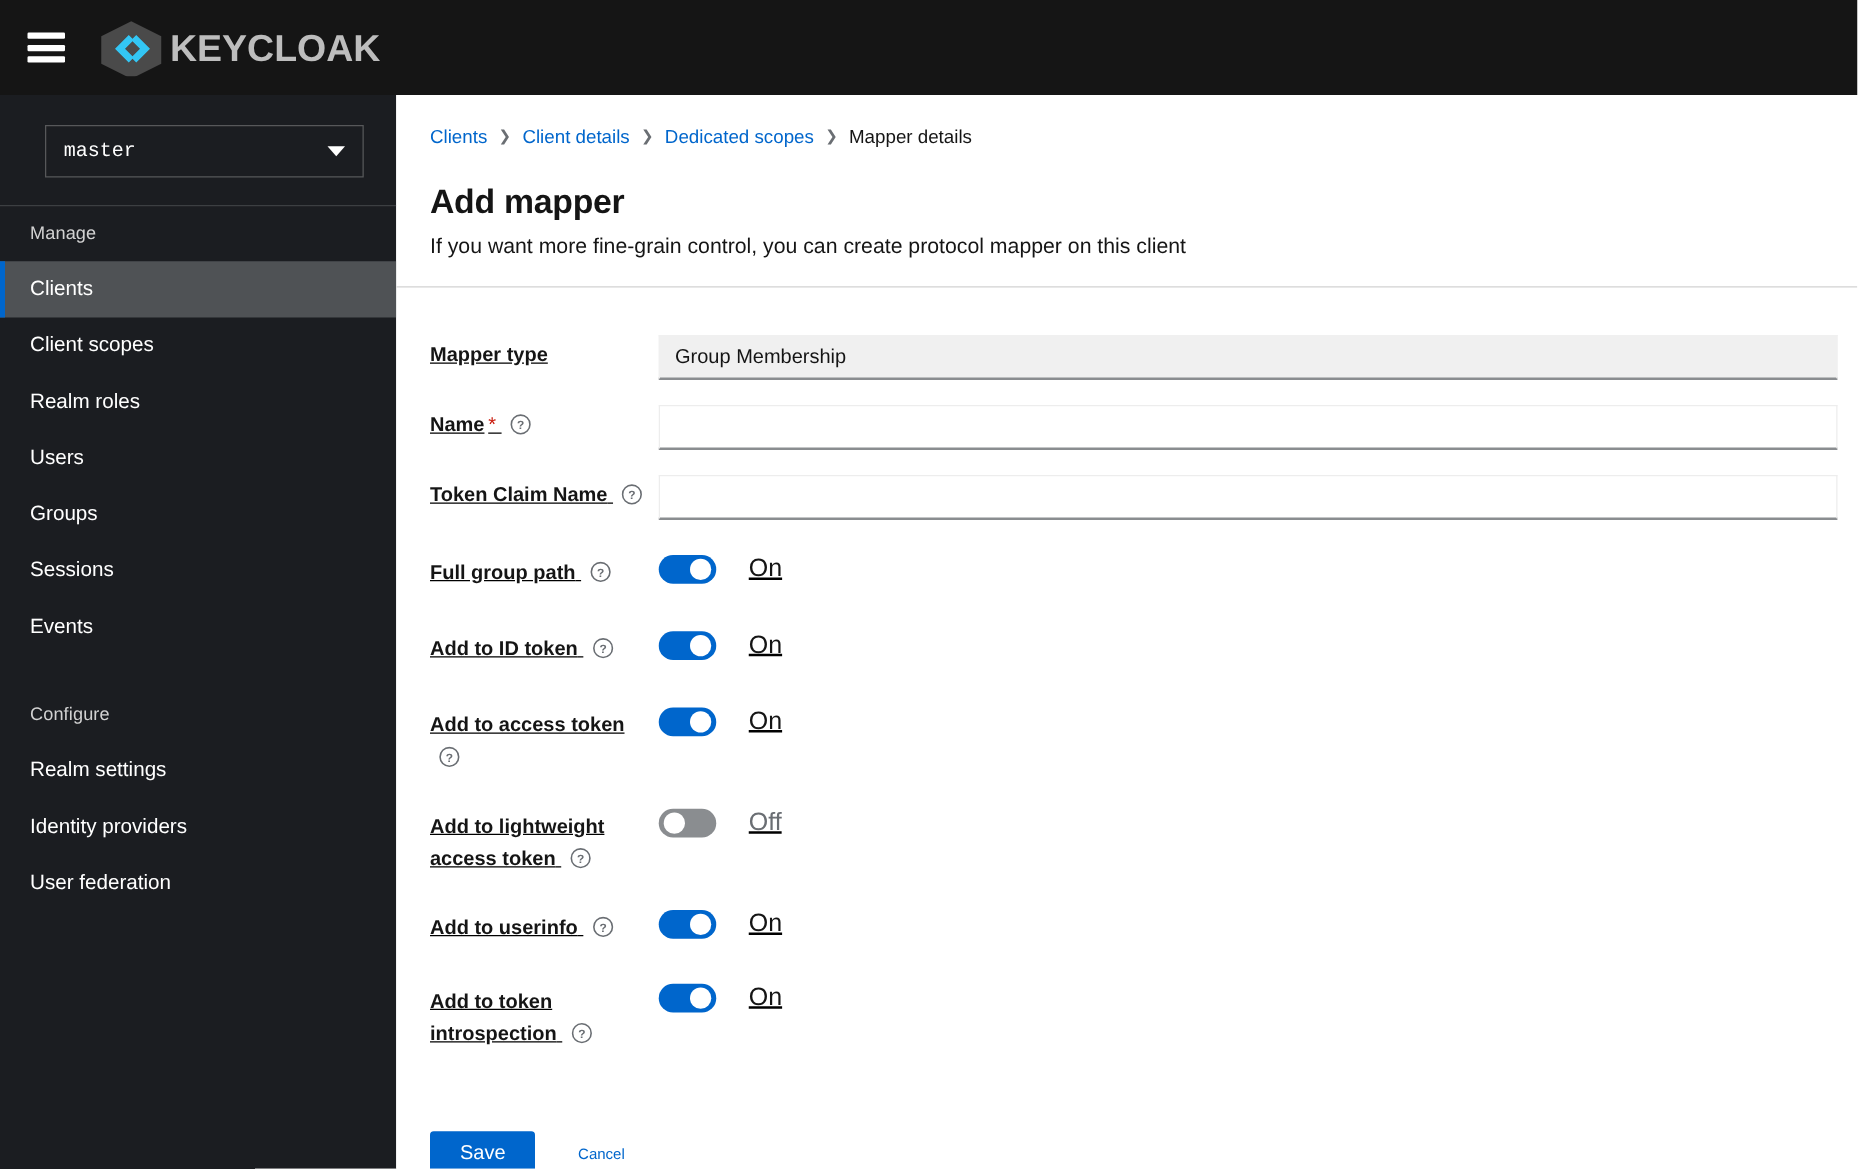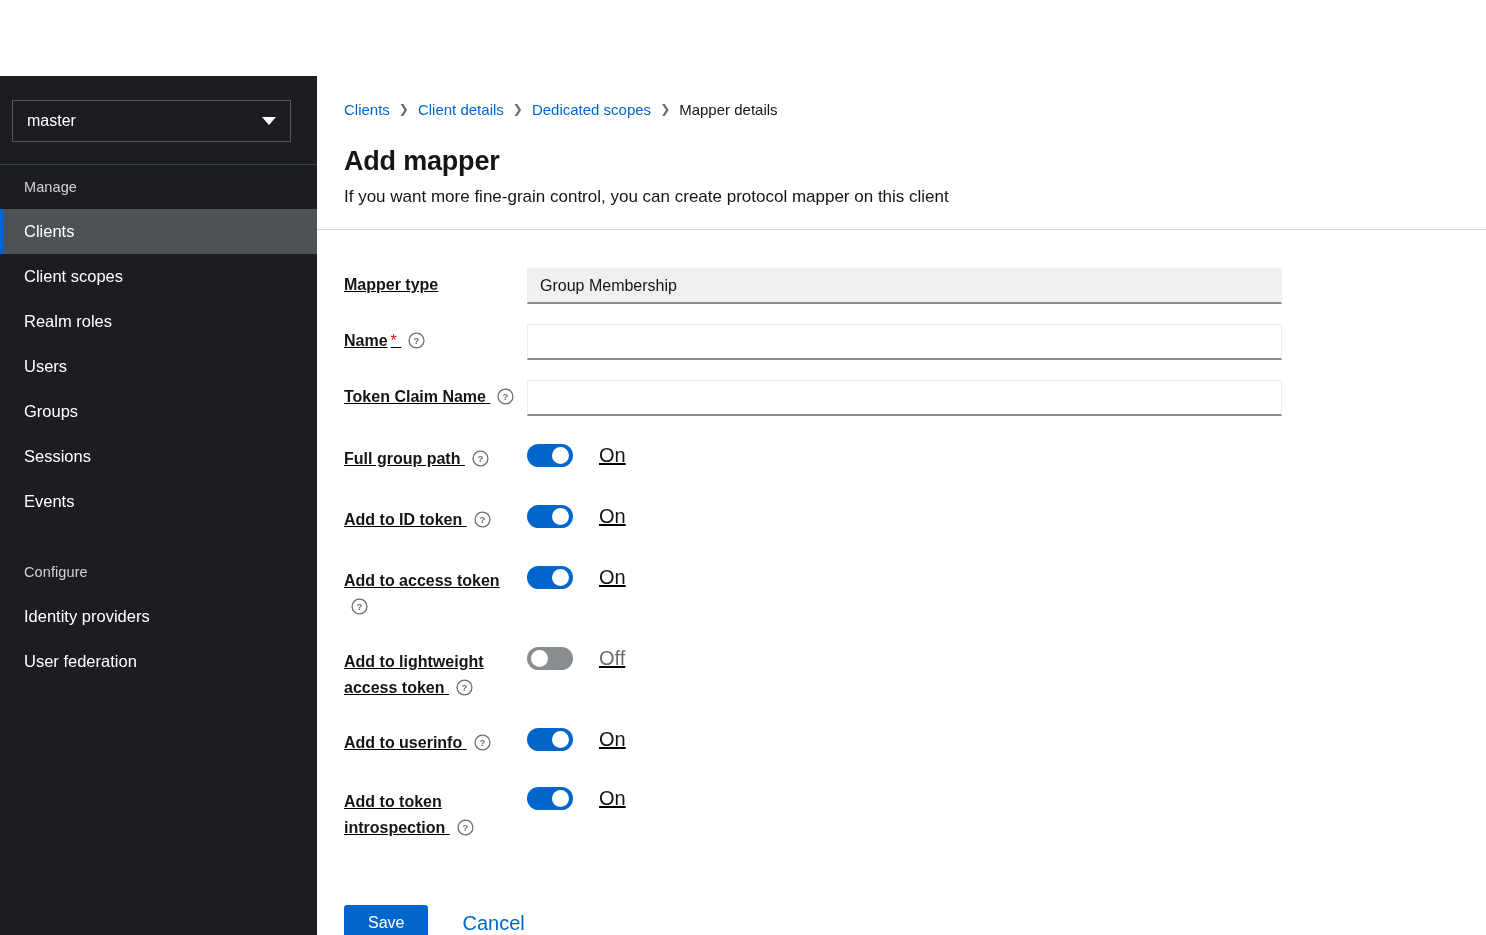--- a/index.html
+++ b/index.html
@@ -28,21 +28,21 @@
   .brand { display: flex; align-items: center; height: 44px; }
   .brand svg { display: block; }
 
   
   .sidebar {
     position: absolute; top: 76px; left: 0;
     width: 317px; height: 859px;
     background: #1b1d21;
     color: #fff;
   }
-  .realm-select-wrap { padding: 24px 26px 22px 12px; }
+  .realm-select-wrap { padding: 24px 26px 22px 36px; font-family: Liberation Mono, monospace; }
   .realm-select {
     position: relative;
     height: 42px;
     border: 1px solid #57585a;
     background: #1b1d21;
     display: flex; align-items: center;
     padding: 0 14px;
     cursor: pointer;
   }
   .realm-select .realm-name {
@@ -115,21 +115,21 @@
   .form-control { flex: 1; min-width: 0; }
 
   .help-icon {
     display: inline-block; vertical-align: -3px;
     width: 17px; height: 17px;
     margin-left: 7px;
   }
   .help-icon svg { display: block; }
 
   .text-input {
-    width: 755px; height: 36px;
+    width: 943px; height: 36px;
     border: 1px solid #ededed;
     border-bottom: 2px solid #8a8d90;
     background: #ffffff;
     font-family: "Liberation Sans", sans-serif;
     font-size: 16px; color: #151515;
     padding: 0 12px;
     outline: none;
   }
   .text-input.readonly {
     background: #f0f0f0;
@@ -172,30 +172,45 @@
     border: none; border-radius: 3px;
     font-family: "Liberation Sans", sans-serif;
     font-size: 16px;
     padding: 9px 24px;
     cursor: pointer;
   }
   .btn-link {
     background: none; border: none;
     color: #0066cc;
     font-family: "Liberation Sans", sans-serif;
-    font-size: 20px;
+    font-size: 12px;
     margin-left: 34px;
     cursor: pointer;
   }
 </style>
 </head>
 <body>
 
 <div class="app">
 
+  <div class="masthead">
+    <div class="hamburger">
+      <span></span>
+      <span></span>
+      <span></span>
+    </div>
+    <div class="brand">
+      <svg width="262" height="46" viewBox="0 0 262 46" aria-hidden="true">
+        <polygon points="25,2 49,14 49,36 25,48 1,36 1,14" fill="#4a4a4a"></polygon>
+        <polygon points="12,24 23,13 27,17 20,24 27,31 23,35" fill="#33c6f4"></polygon>
+        <polygon points="40,24 29,13 25,17 32,24 25,31 29,35" fill="#33c6f4"></polygon>
+        <text x="56" y="34" font-family="Liberation Sans, sans-serif" font-size="30" font-weight="700" letter-spacing="0" fill="#bdbdbd">KEYCLOAK</text>
+      </svg>
+    </div>
+  </div>
 
   <div class="sidebar">
 
     <div class="realm-select-wrap">
       <div class="realm-select">
         <span class="realm-name">master</span>
         <span class="caret"></span>
       </div>
     </div>
 
@@ -222,20 +237,23 @@
       <span>Sessions</span>
     </div>
     <div class="nav-item">
       <span>Events</span>
     </div>
 
     <div class="nav-gap"></div>
 
     <div class="nav-section-title">Configure</div>
 
+    <div class="nav-item">
+      <span>Realm settings</span>
+    </div>
     <div class="nav-item">
       <span>Identity providers</span>
     </div>
     <div class="nav-item">
       <span>User federation</span>
     </div>
   </div>
 
   <div class="main">
 

